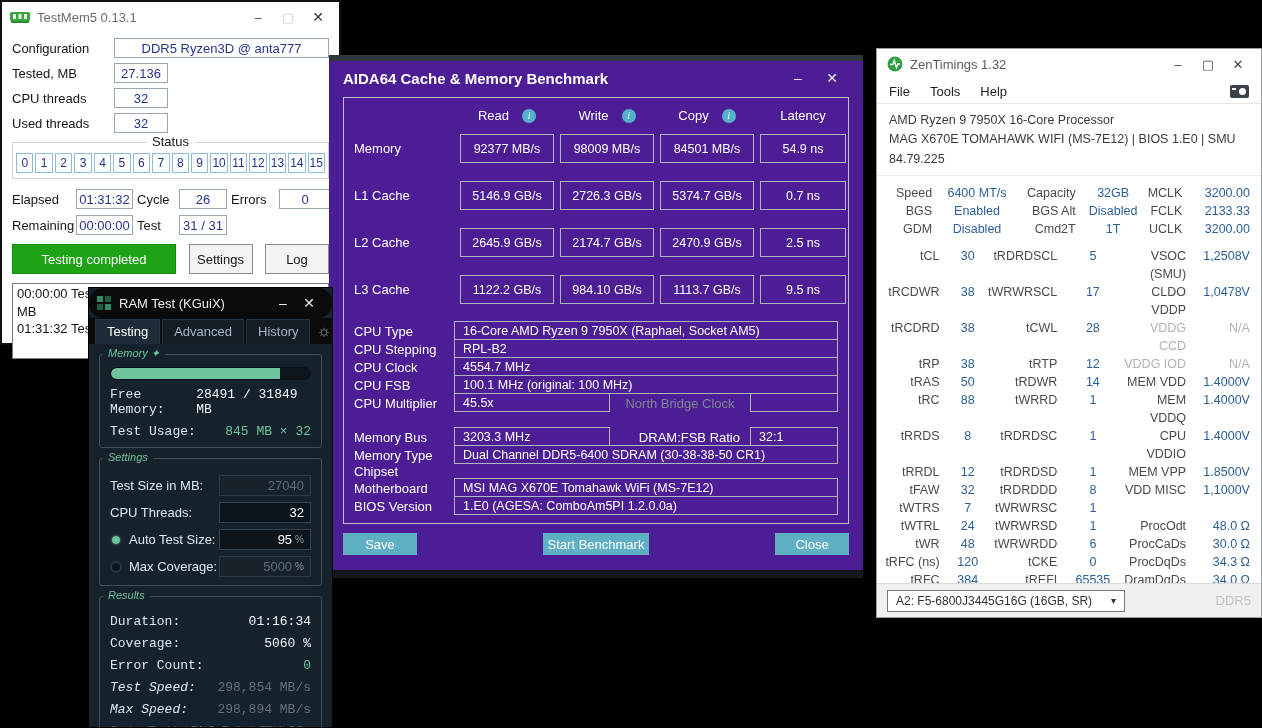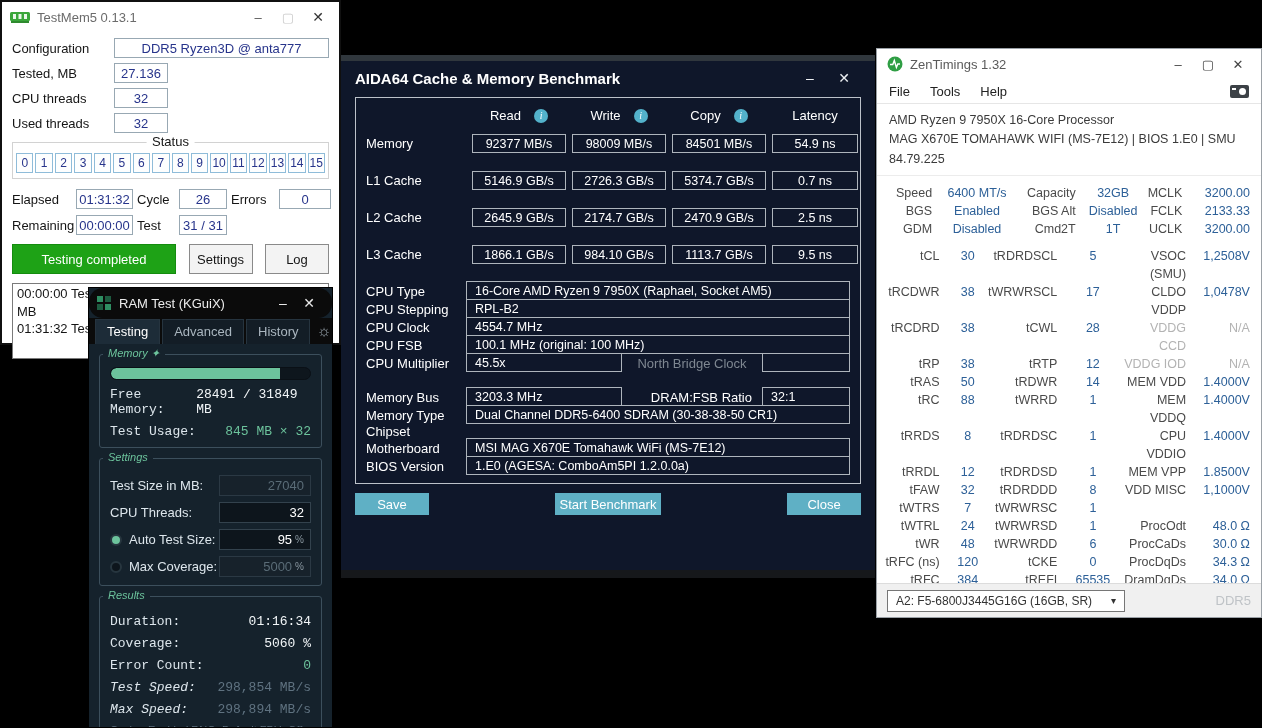--- a/index.html
+++ b/index.html
@@ -54,32 +54,32 @@
   .kg-srow { display:flex; justify-content:space-between; align-items:center; margin-top:6px; font-size:13px; }
   .kg-input { width:92px; height:21px; background:#0d151c; border:1px solid #33424d; display:flex; align-items:center; justify-content:flex-end; padding:0 6px; font-size:13px; color:#fff; }
   .kg-input.dis { color:#5a6c77; background:#17222b; border-color:#2b3944; }
   .kg-unit { color:#8a98a1; font-size:10px; margin-left:3px; }
   .kg-radiolab { display:flex; align-items:center; gap:7px; }
   .kg-radio { width:12px; height:12px; border-radius:50%; border:2px solid #27363f; background:#0d151c; display:inline-block; }
   .kg-radio.sel { background:#6cc39c; }
   .kg-note { color:#5f7280; font-size:11px; margin-top:7px; }
 
   
-  .ai { position:absolute; left:341px; top:55px; width:534px; height:523px; background:#0f172a; overflow:hidden; }
+  .ai { position:absolute; left:329px; top:55px; width:534px; height:523px; background:#4c1d95; overflow:hidden; }
   .ai-topstrip { height:6px; background:#30373d; }
   .ai-titlebar { height:34px; display:flex; align-items:center; padding:0 14px; }
   .ai-title { font-weight:bold; font-size:15px; color:#fff; flex:1; }
   .ai-ctl { width:34px; text-align:center; color:#eceff2; font-size:14px; }
   .ai-panel { margin:2px 14px 0; border:1px solid #bcc2c9; padding:10px 10px 8px; }
   .ai-grid { display:grid; grid-template-columns:100px 94px 94px 94px 86px; column-gap:6px; align-items:center; }
   .ai-head { margin-bottom:11px; }
   .ai-colhead { display:flex; align-items:center; justify-content:center; gap:13px; color:#fff; font-size:13px; }
   .ai-info { width:14px; height:14px; border-radius:50%; background:#53b2cb; color:#fff; font-size:10px; font-style:italic; font-family:"Liberation Serif", serif; display:flex; align-items:center; justify-content:center; }
   .ai-label { font-size:13px; color:#fff; }
-  .ai-vbox { border:1px solid #aeb5bc; height:19px; display:flex; align-items:center; justify-content:center; font-size:12.5px; color:#fff; }
+  .ai-vbox { border:1px solid #aeb5bc; height:29px; display:flex; align-items:center; justify-content:center; font-size:12.5px; color:#fff; }
   .ai-benchrow { margin-bottom:18px; }
   .ai-wrow { display:grid; grid-template-columns:100px 1fr; align-items:center; }
   .ai-wbox { border:1px solid #aeb5bc; height:19px; display:flex; align-items:center; padding:0 8px; font-size:12.5px; color:#fff; margin-top:-1px; }
   .ai-mrow { display:grid; grid-template-columns:100px 156px 1fr 88px; align-items:center; }
   .ai-nbc { text-align:center; color:#7e8791; font-size:13px; }
   .ai-ratio { text-align:right; padding-right:10px; color:#fff; font-size:13px; }
   .ai-gap { height:16px; }
   .ai-footer { text-align:right; color:#c6ccd2; font-size:12.5px; margin-top:9px; }
   .ai-btnrow { display:flex; align-items:center; margin:9px 14px 0; }
   .ai-btn { background:#5fb0c5; color:#fff; font-size:13px; height:22px; display:flex; align-items:center; justify-content:center; }
@@ -261,21 +261,21 @@
           <div class="ai-grid ai-benchrow">
             <span class="ai-label">L2 Cache</span>
             <span class="ai-vbox">2645.9 GB/s</span>
             <span class="ai-vbox">2174.7 GB/s</span>
             <span class="ai-vbox">2470.9 GB/s</span>
             <span class="ai-vbox">2.5 ns</span>
           </div>
 
           <div class="ai-grid ai-benchrow">
             <span class="ai-label">L3 Cache</span>
-            <span class="ai-vbox">1866.1 GB/s</span>
+            <span class="ai-vbox">1122.2 GB/s</span>
             <span class="ai-vbox">984.10 GB/s</span>
             <span class="ai-vbox">1113.7 GB/s</span>
             <span class="ai-vbox">9.5 ns</span>
           </div>
         </div>
       <div>
 
           <div class="ai-wrow">
             <span class="ai-label">CPU Type</span>
             <span class="ai-wbox">16-Core AMD Ryzen 9 7950X  (Raphael, Socket AM5)</span>

